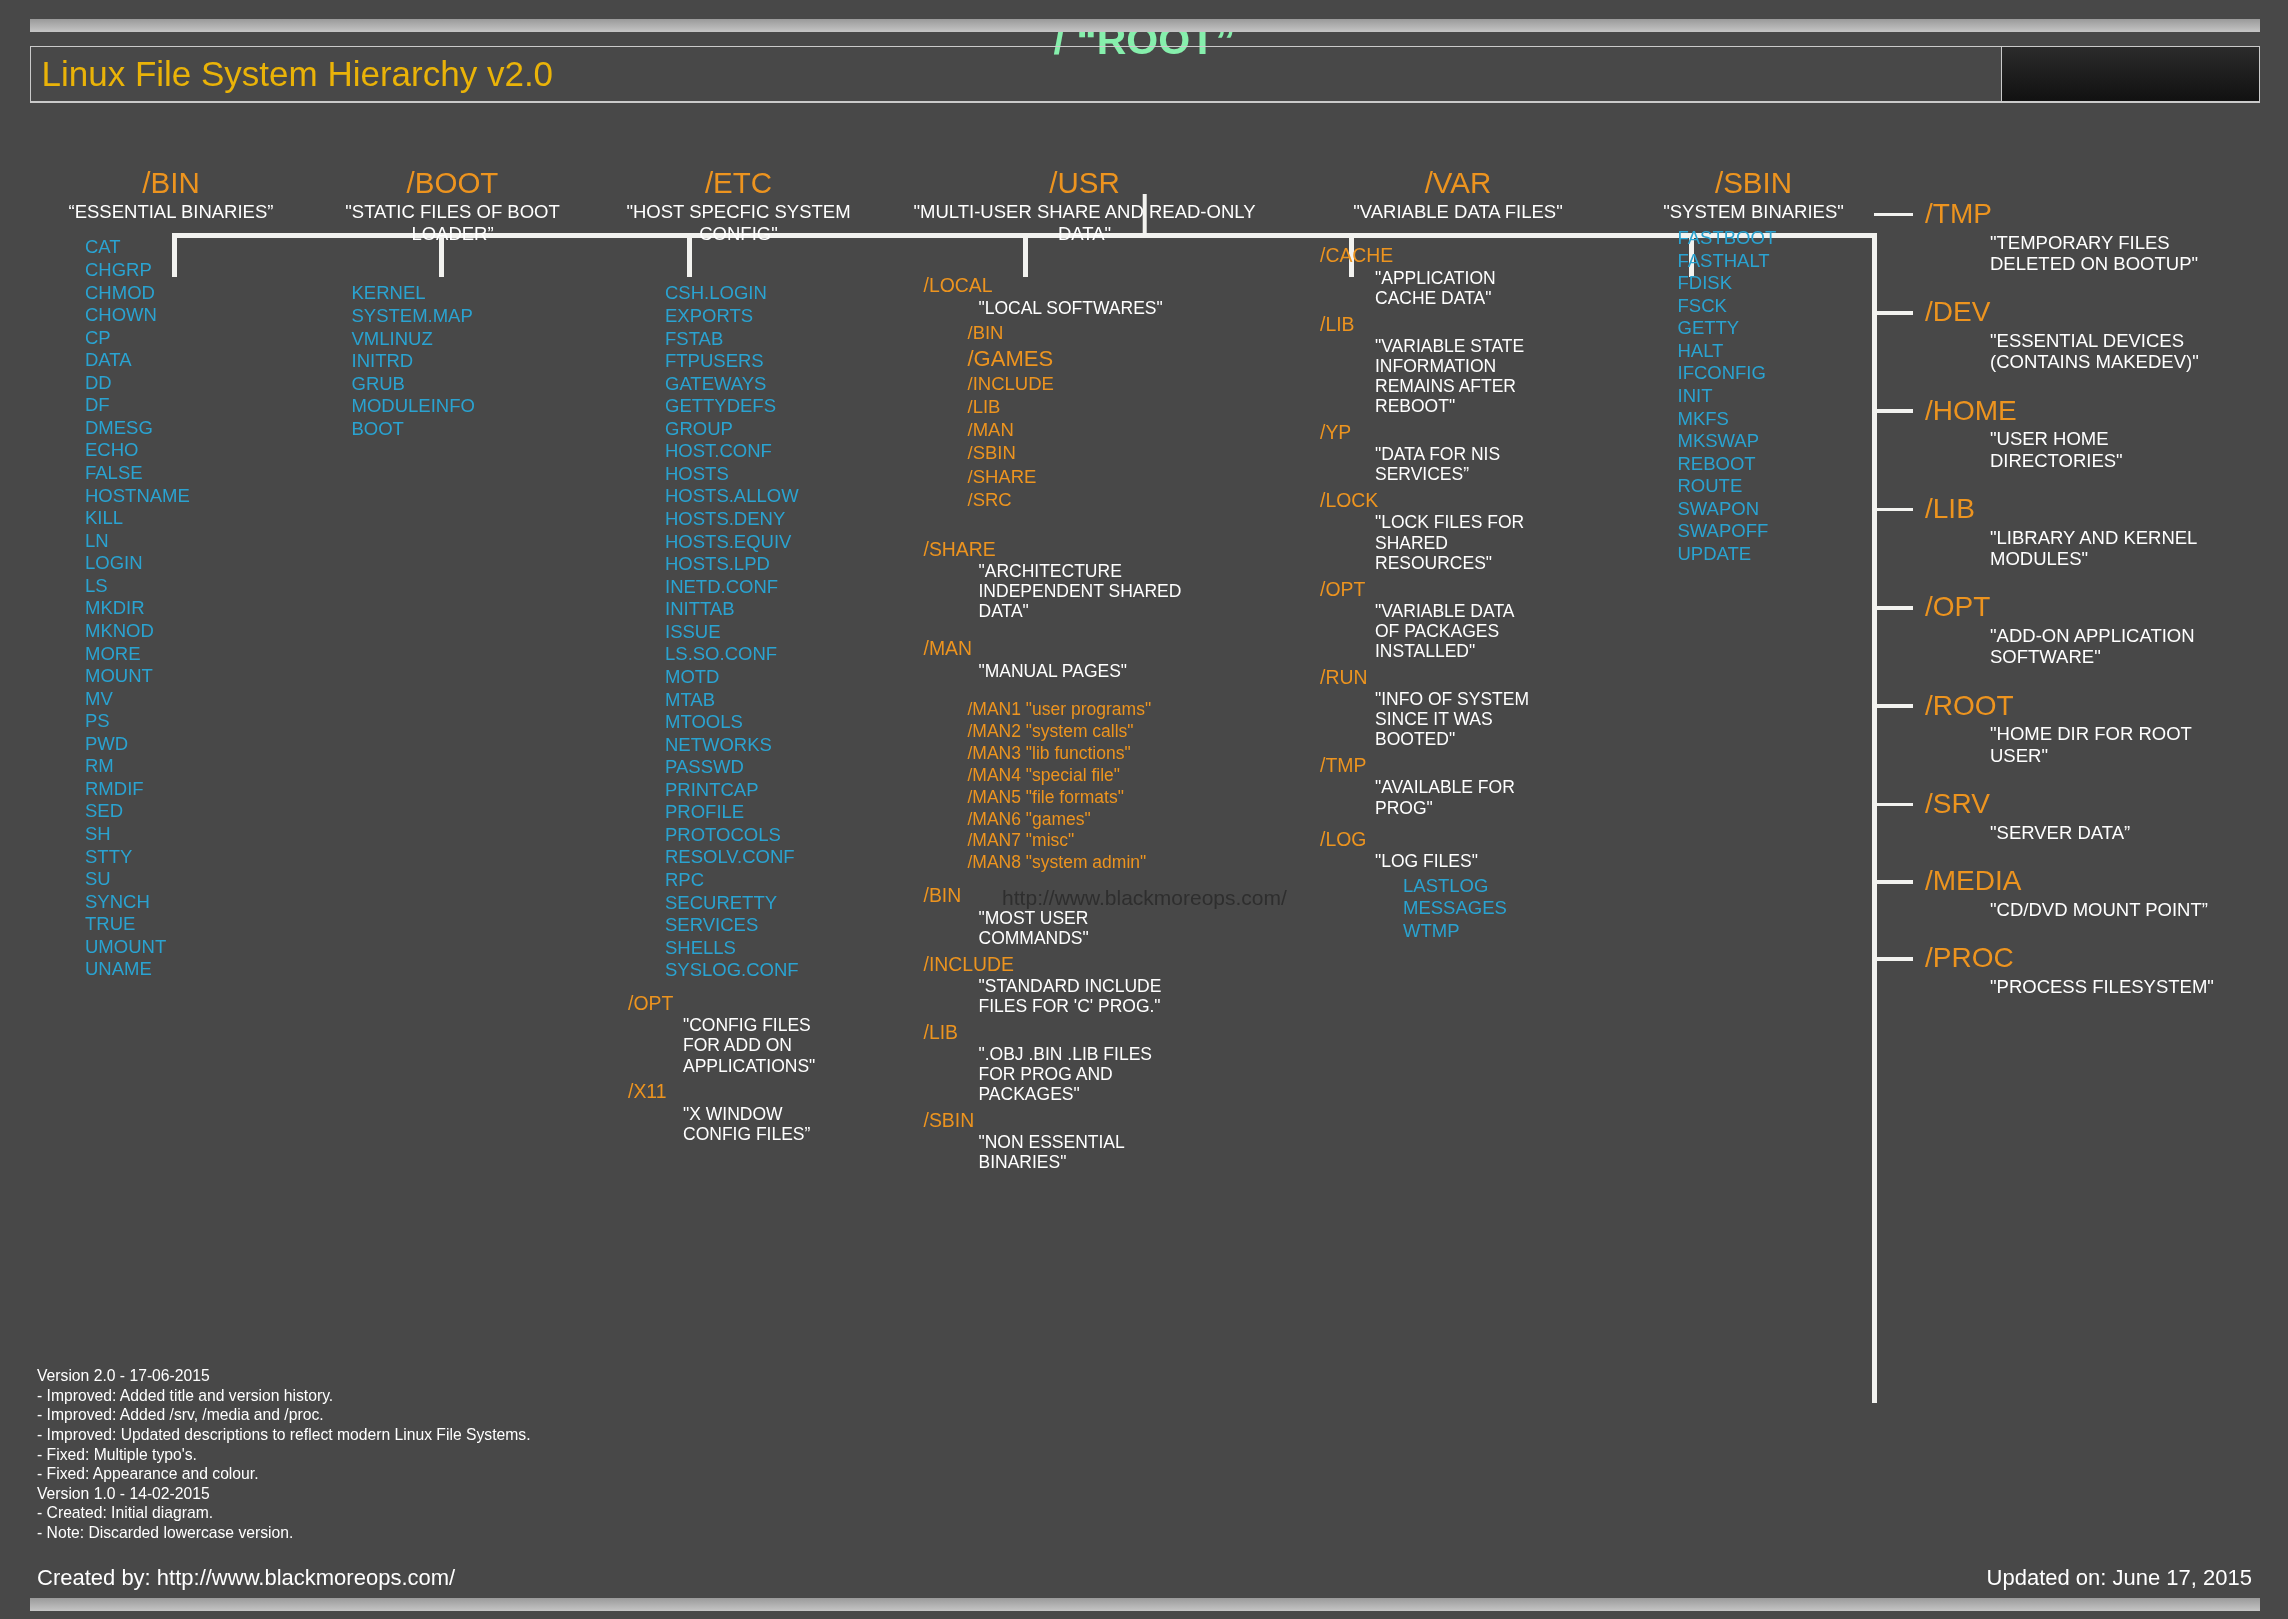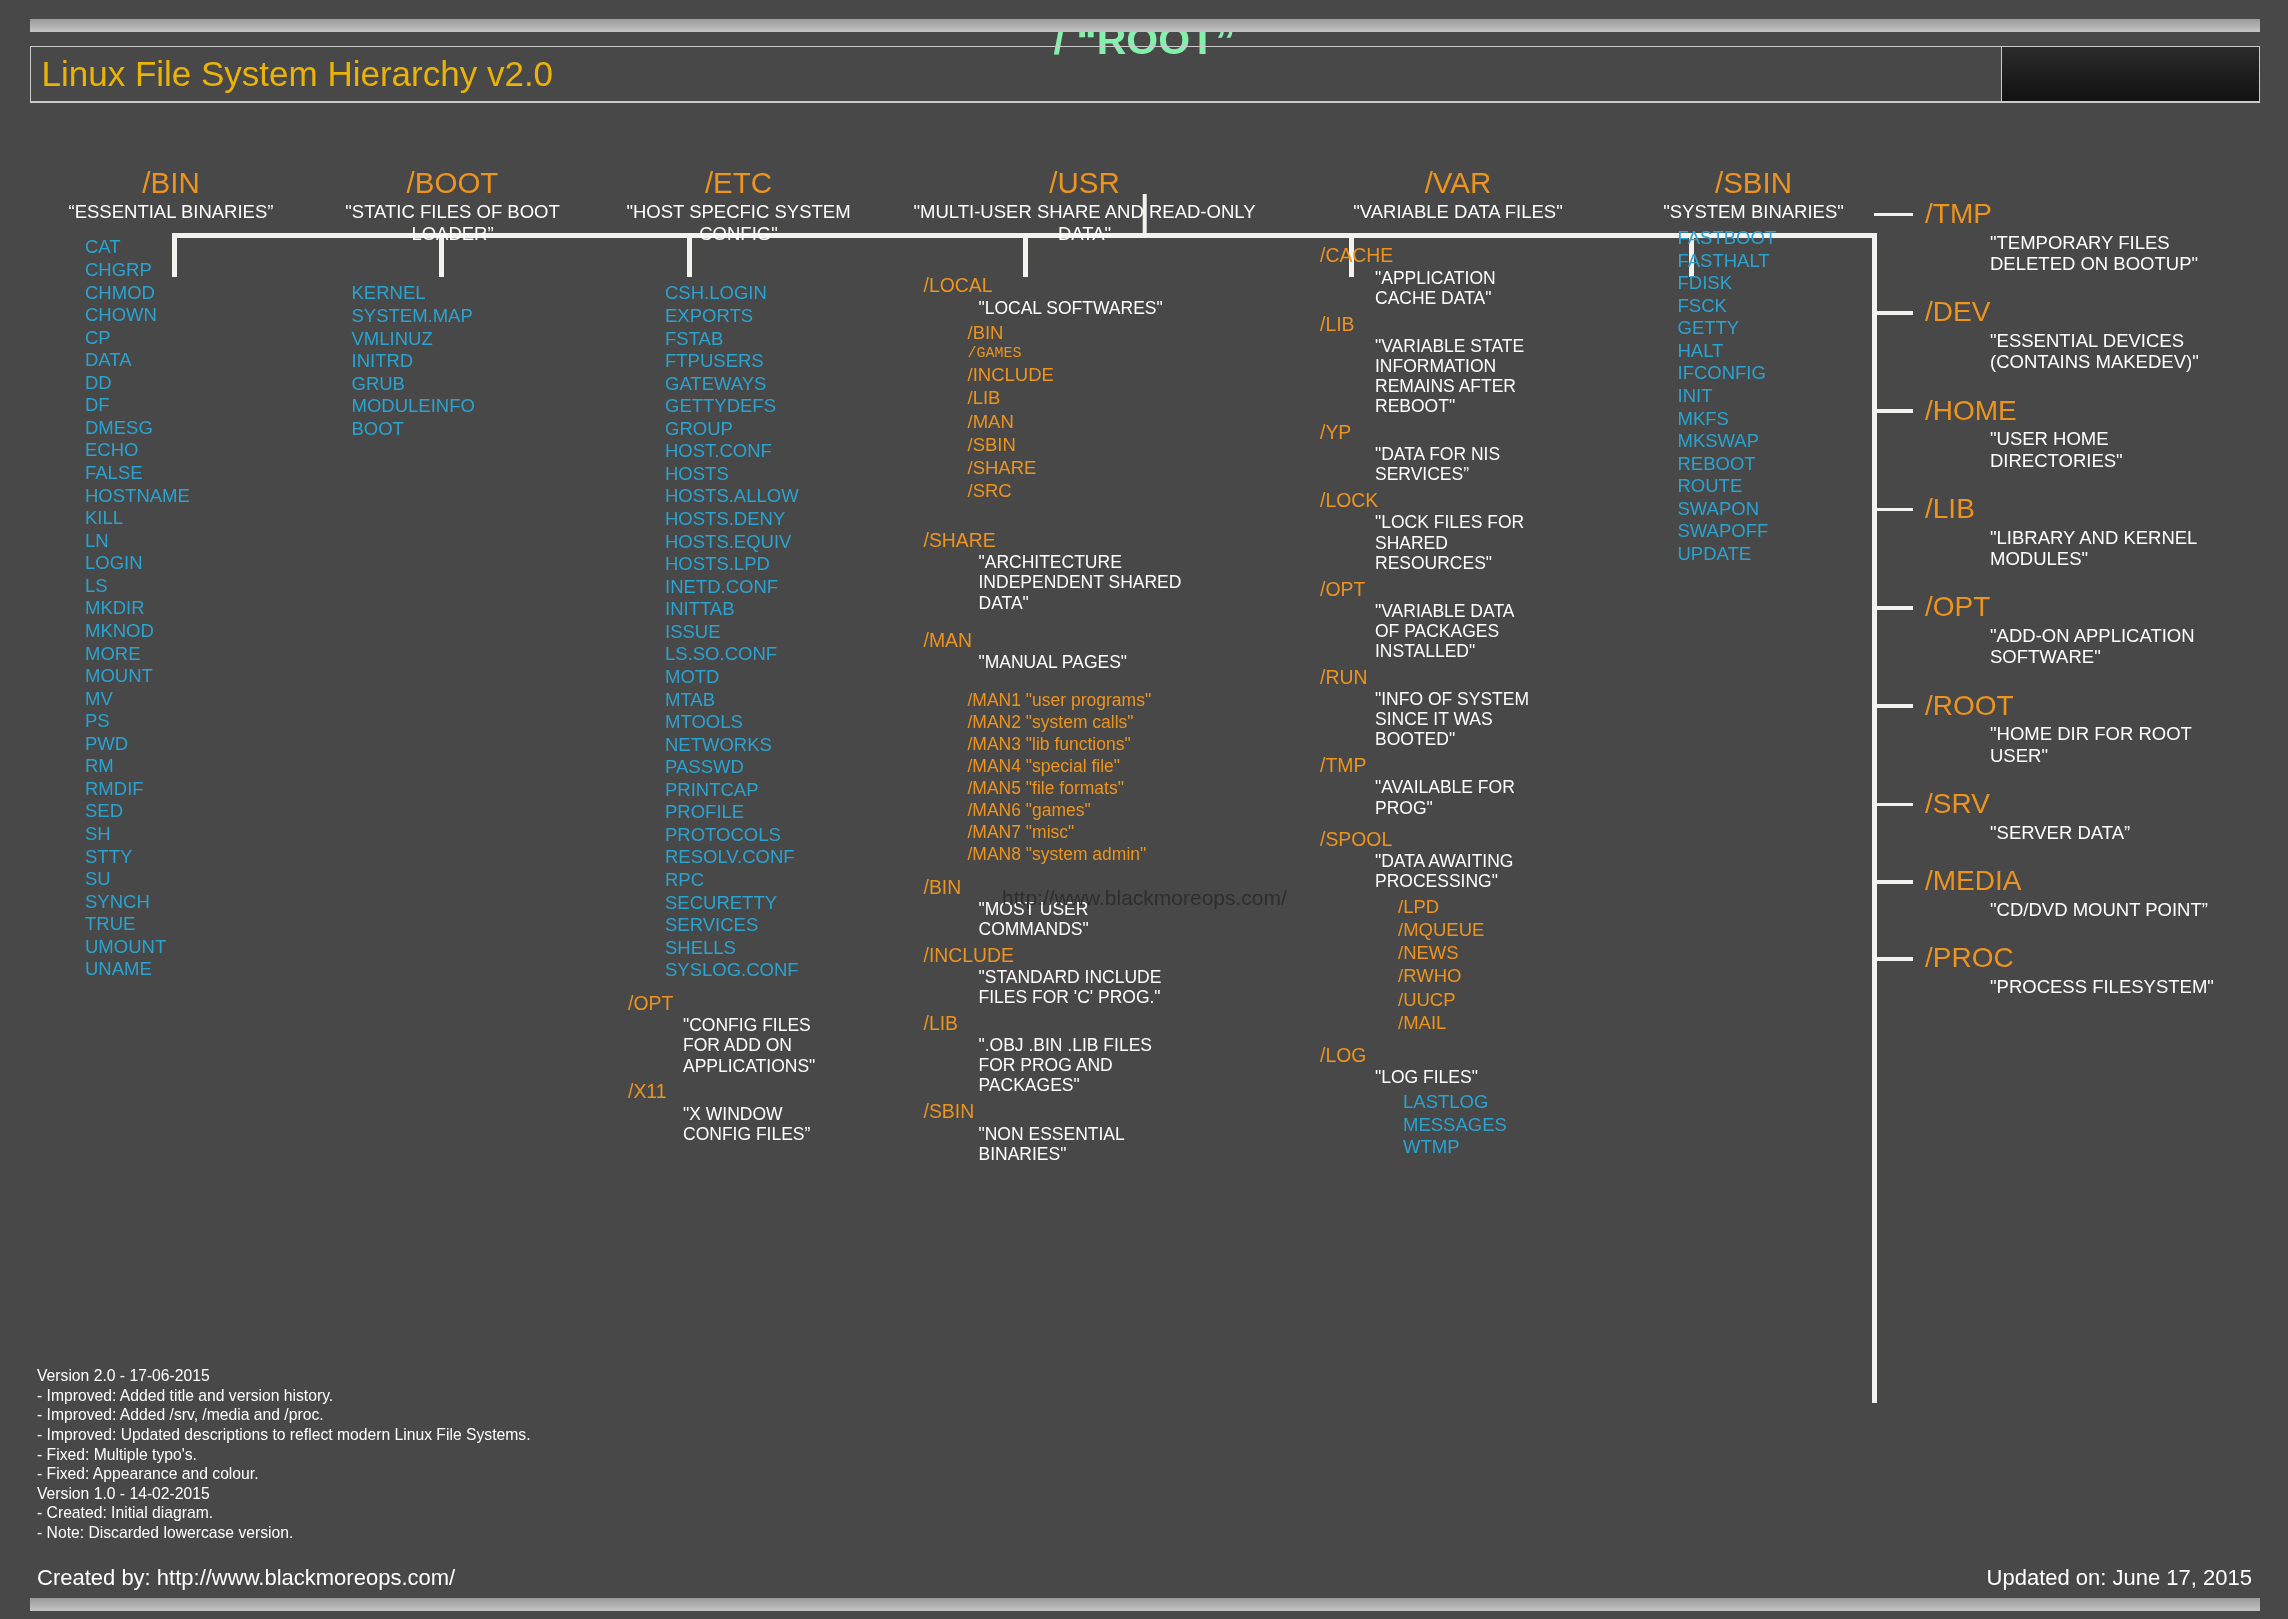--- a/index.html
+++ b/index.html
@@ -231,21 +231,21 @@
   </div>
 
   <div class="col" style="flex:0 0 378px;">
     <div class="ctitle">/USR</div>
     <div class="cdesc">"MULTI-USER SHARE AND READ-ONLY DATA"</div>
     <div class="sub" style="margin-top:28px;">
       <div class="dir orange">/LOCAL</div>
       <div class="desc">"LOCAL SOFTWARES"</div>
       <div class="nest" id="usr-local-dirs">
           <div class="dir orange" style="font-size: 18.5px;">/BIN</div>
-          <div class="dir orange" style="font-size: 15px; font-family: Liberation Mono, monospace;">/GAMES</div>
+          <div class="dir orange" style="font-size: 22px;">/GAMES</div>
           <div class="dir orange" style="font-size: 18.5px;">/INCLUDE</div>
           <div class="dir orange" style="font-size: 18.5px;">/LIB</div>
           <div class="dir orange" style="font-size: 18.5px;">/MAN</div>
           <div class="dir orange" style="font-size: 18.5px;">/SBIN</div>
           <div class="dir orange" style="font-size: 18.5px;">/SHARE</div>
           <div class="dir orange" style="font-size: 18.5px;">/SRC</div>
         </div>
     </div>
     <div class="sub" style="margin-top:26px;">
       <div class="dir orange">/SHARE</div>
@@ -289,32 +289,20 @@
         <div class="desc" style="max-width: 222px;">"DATA FOR NIS SERVICES”</div>
         <div class="dir orange">/LOCK</div>
         <div class="desc" style="max-width: 222px;">"LOCK FILES FOR SHARED RESOURCES"</div>
         <div class="dir orange">/OPT</div>
         <div class="desc" style="max-width: 222px;">"VARIABLE DATA OF PACKAGES INSTALLED"</div>
         <div class="dir orange">/RUN</div>
         <div class="desc" style="max-width: 222px;">"INFO OF SYSTEM SINCE IT WAS BOOTED"</div>
         <div class="dir orange">/TMP</div>
         <div class="desc" style="max-width: 222px;">"AVAILABLE FOR PROG"</div>
       </div>
-    <div class="sub">
-      <div class="dir orange">/SPOOL</div>
-      <div class="desc" style="max-width:203px;">"DATA AWAITING PROCESSING"</div>
-      <div class="nest2" id="var-spool-dirs">
-          <div class="dir orange" style="font-size: 18.5px;">/LPD</div>
-          <div class="dir orange" style="font-size: 18.5px;">/MQUEUE</div>
-          <div class="dir orange" style="font-size: 18.5px;">/NEWS</div>
-          <div class="dir orange" style="font-size: 18.5px;">/RWHO</div>
-          <div class="dir orange" style="font-size: 18.5px;">/UUCP</div>
-          <div class="dir orange" style="font-size: 18.5px;">/MAIL</div>
-        </div>
-    </div>
     <div class="sub">
       <div class="dir orange">/LOG</div>
       <div class="desc">"LOG FILES"</div>
       <div class="cyanlist" id="var-log-files">
           <div>LASTLOG</div>
           <div>MESSAGES</div>
           <div>WTMP</div>
         </div>
     </div>
   </div>

